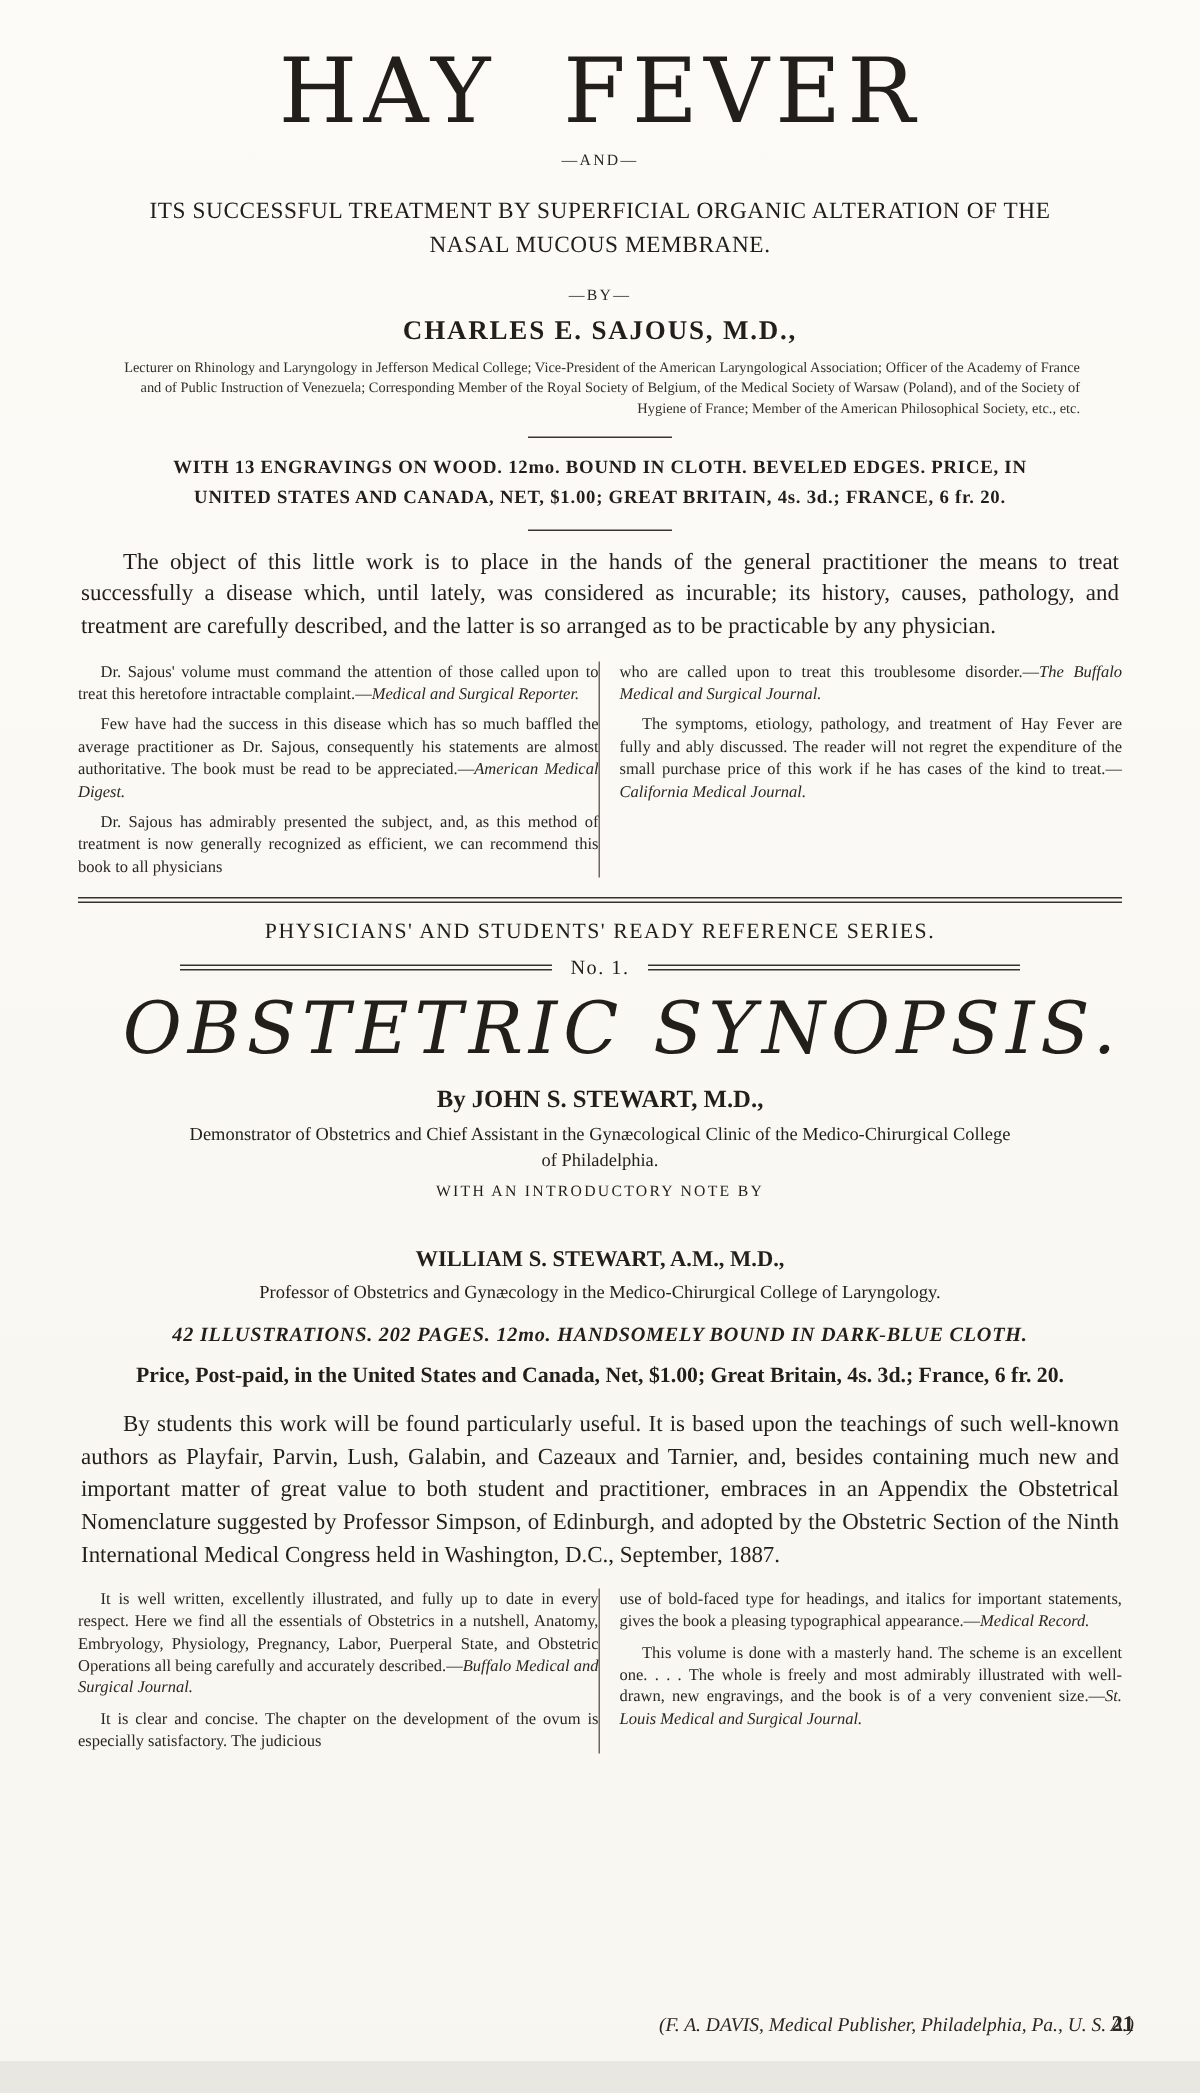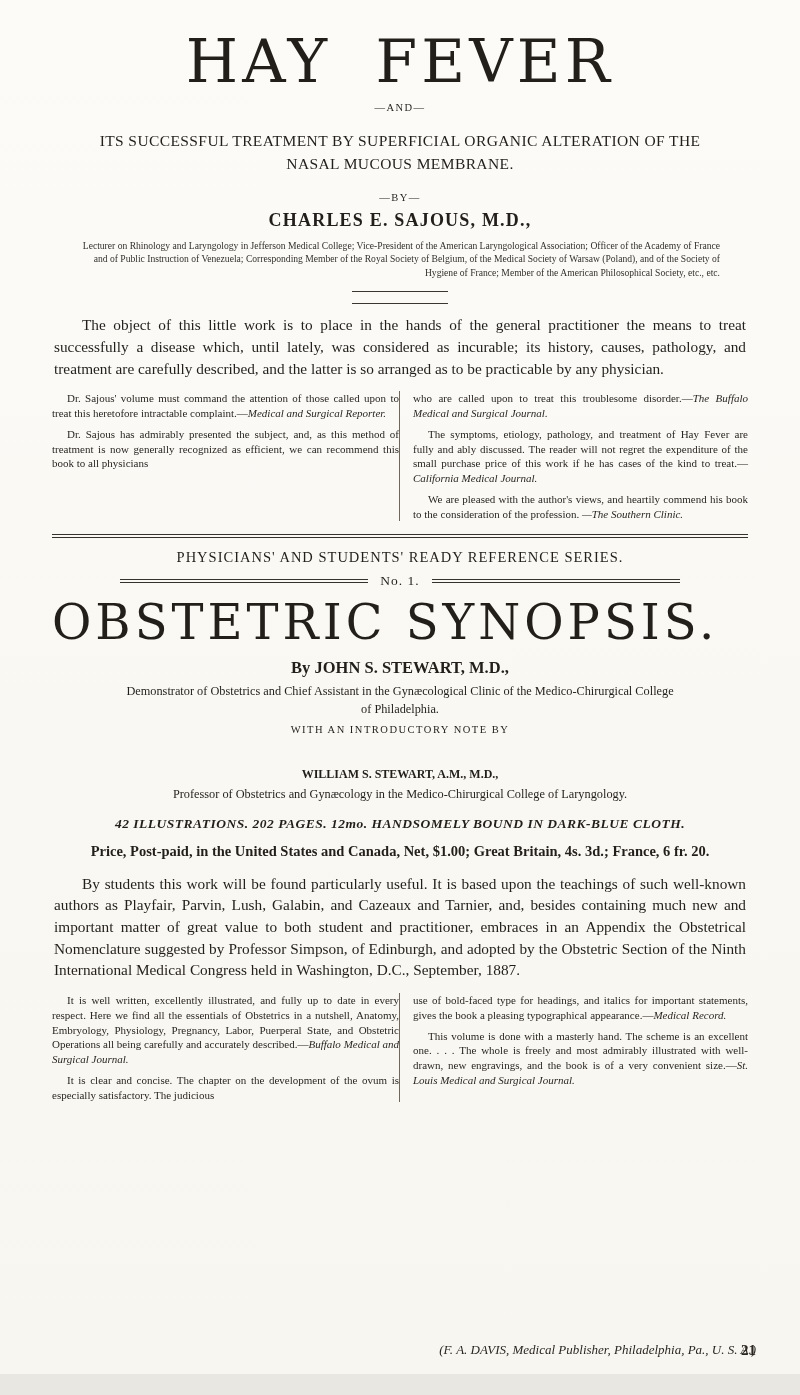--- a/index.html
+++ b/index.html
@@ -71,32 +71,32 @@
     font-weight: normal;
   }
   .series-no-row {
     display: flex; align-items: center; justify-content: center;
     width: 560px; margin: 7px auto 4px; gap: 12px;
   }
   .dline { flex: 1; height: 4px; border-top: 1px solid #35322c; border-bottom: 1px solid #35322c; }
   .series-no { font-size: 13.5px; letter-spacing: 1px; white-space: nowrap; }
   .title2 {
     font-family: "DejaVu Serif", serif;
-    font-size: 48px; font-weight: normal; text-align: left;
-    letter-spacing: 4px; line-height: 1.15; margin: 6px 0 8px;
+    font-size: 48px; font-weight: normal; text-align: right;
+    letter-spacing: 4px; line-height: 1.15; margin: 6px 0 8px; font-style: italic;
   }
   .byline2 { text-align: center; font-weight: bold; font-size: 16.5px; margin-bottom: 5px; }
   .role {
     text-align: center; font-size: 12.3px; line-height: 1.42;
     max-width: 560px; margin: 0 auto 6px;
   }
   .intro-note {
     text-align: center; font-size: 10.5px; letter-spacing: 1.5px; margin: 6px 0 5px;
   }
-  .intro-author { text-align: center; font-weight: bold; font-size: 12px; margin-bottom: 4px; margin-top: 32px; }
+  .intro-author { text-align: center; font-weight: bold; font-size: 15px; margin-bottom: 4px; margin-top: 32px; }
   .specs {
     text-align: center; font-weight: bold; font-style: italic;
     font-size: 13.5px; letter-spacing: 0.5px; margin: 12px 0 9px;
   }
   .price {
     text-align: center; font-weight: bold; font-size: 14.5px;
     line-height: 1.5; max-width: 620px; margin: 0 auto 8px;
   }
 
   
@@ -116,34 +116,35 @@
 
   <h1 class="title1">HAY FEVER</h1>
   <div class="sep">—AND—</div>
   <h2 class="subtitle1">ITS SUCCESSFUL TREATMENT BY SUPERFICIAL ORGANIC ALTERATION OF THE NASAL MUCOUS MEMBRANE.</h2>
   <div class="sep">—BY—</div>
   <div class="author1">CHARLES E. SAJOUS, M.D.,</div>
   <p class="credentials">Lecturer on Rhinology and Laryngology in Jefferson Medical College; Vice-President of the American Laryngological Association; Officer of the Academy of France and of Public Instruction of Venezuela; Corresponding Member of the Royal Society of Belgium, of the Medical Society of Warsaw (Poland), and of the Society of Hygiene of France; Member of the American Philosophical Society, etc., etc.</p>
 
   <hr class="short-rule">
 
+  <p class="edition">WITH 13 ENGRAVINGS ON WOOD. 12mo. BOUND IN CLOTH. BEVELED EDGES. PRICE, IN UNITED STATES AND CANADA, NET, $1.00; GREAT BRITAIN, 4s. 3d.; FRANCE, 6 fr. 20.</p>
 
   <hr class="short-rule">
 
   <p class="body-par">The object of this little work is to place in the hands of the general practitioner the means to treat successfully a disease which, until lately, was considered as incurable; its history, causes, pathology, and treatment are carefully described, and the latter is so arranged as to be practicable by any physician.</p>
 
   <section class="reviews">
     <div class="col left">
       <p><span>Dr. Sajous' volume must command the attention of those called upon to treat this heretofore intractable complaint.—</span><span class="src">Medical and Surgical Reporter.</span></p>
+      <p><span>Few have had the success in this disease which has so much baffled the average practitioner as Dr. Sajous, consequently his statements are almost authoritative. The book must be read to be appreciated.—</span><span class="src">American Medical Digest.</span></p>
       <p><span>Dr. Sajous has admirably presented the subject, and, as this method of treatment is now generally recognized as efficient, we can recommend this book to all physicians</span><span class="src"></span></p>
     </div>
     <div class="col right">
       <p class="cont"><span>who are called upon to treat this troublesome disorder.—</span><span class="src">The Buffalo Medical and Surgical Journal.</span></p>
       <p><span>The symptoms, etiology, pathology, and treatment of Hay Fever are fully and ably discussed. The reader will not regret the expenditure of the small purchase price of this work if he has cases of the kind to treat.—</span><span class="src">California Medical Journal.</span></p>
-      <p><span>We are pleased with the author's views, and heartily commend his book to the consideration of the profession. </span><span class="src">—The Southern Clinic.</span></p>
     </div>
   </section>
 
   <hr class="double-rule">
 
   <div class="series-title">PHYSICIANS' AND STUDENTS' READY REFERENCE SERIES.</div>
 
   <div class="series-no-row">
     <span class="dline"></span>
     <span class="series-no">No. 1.</span>

